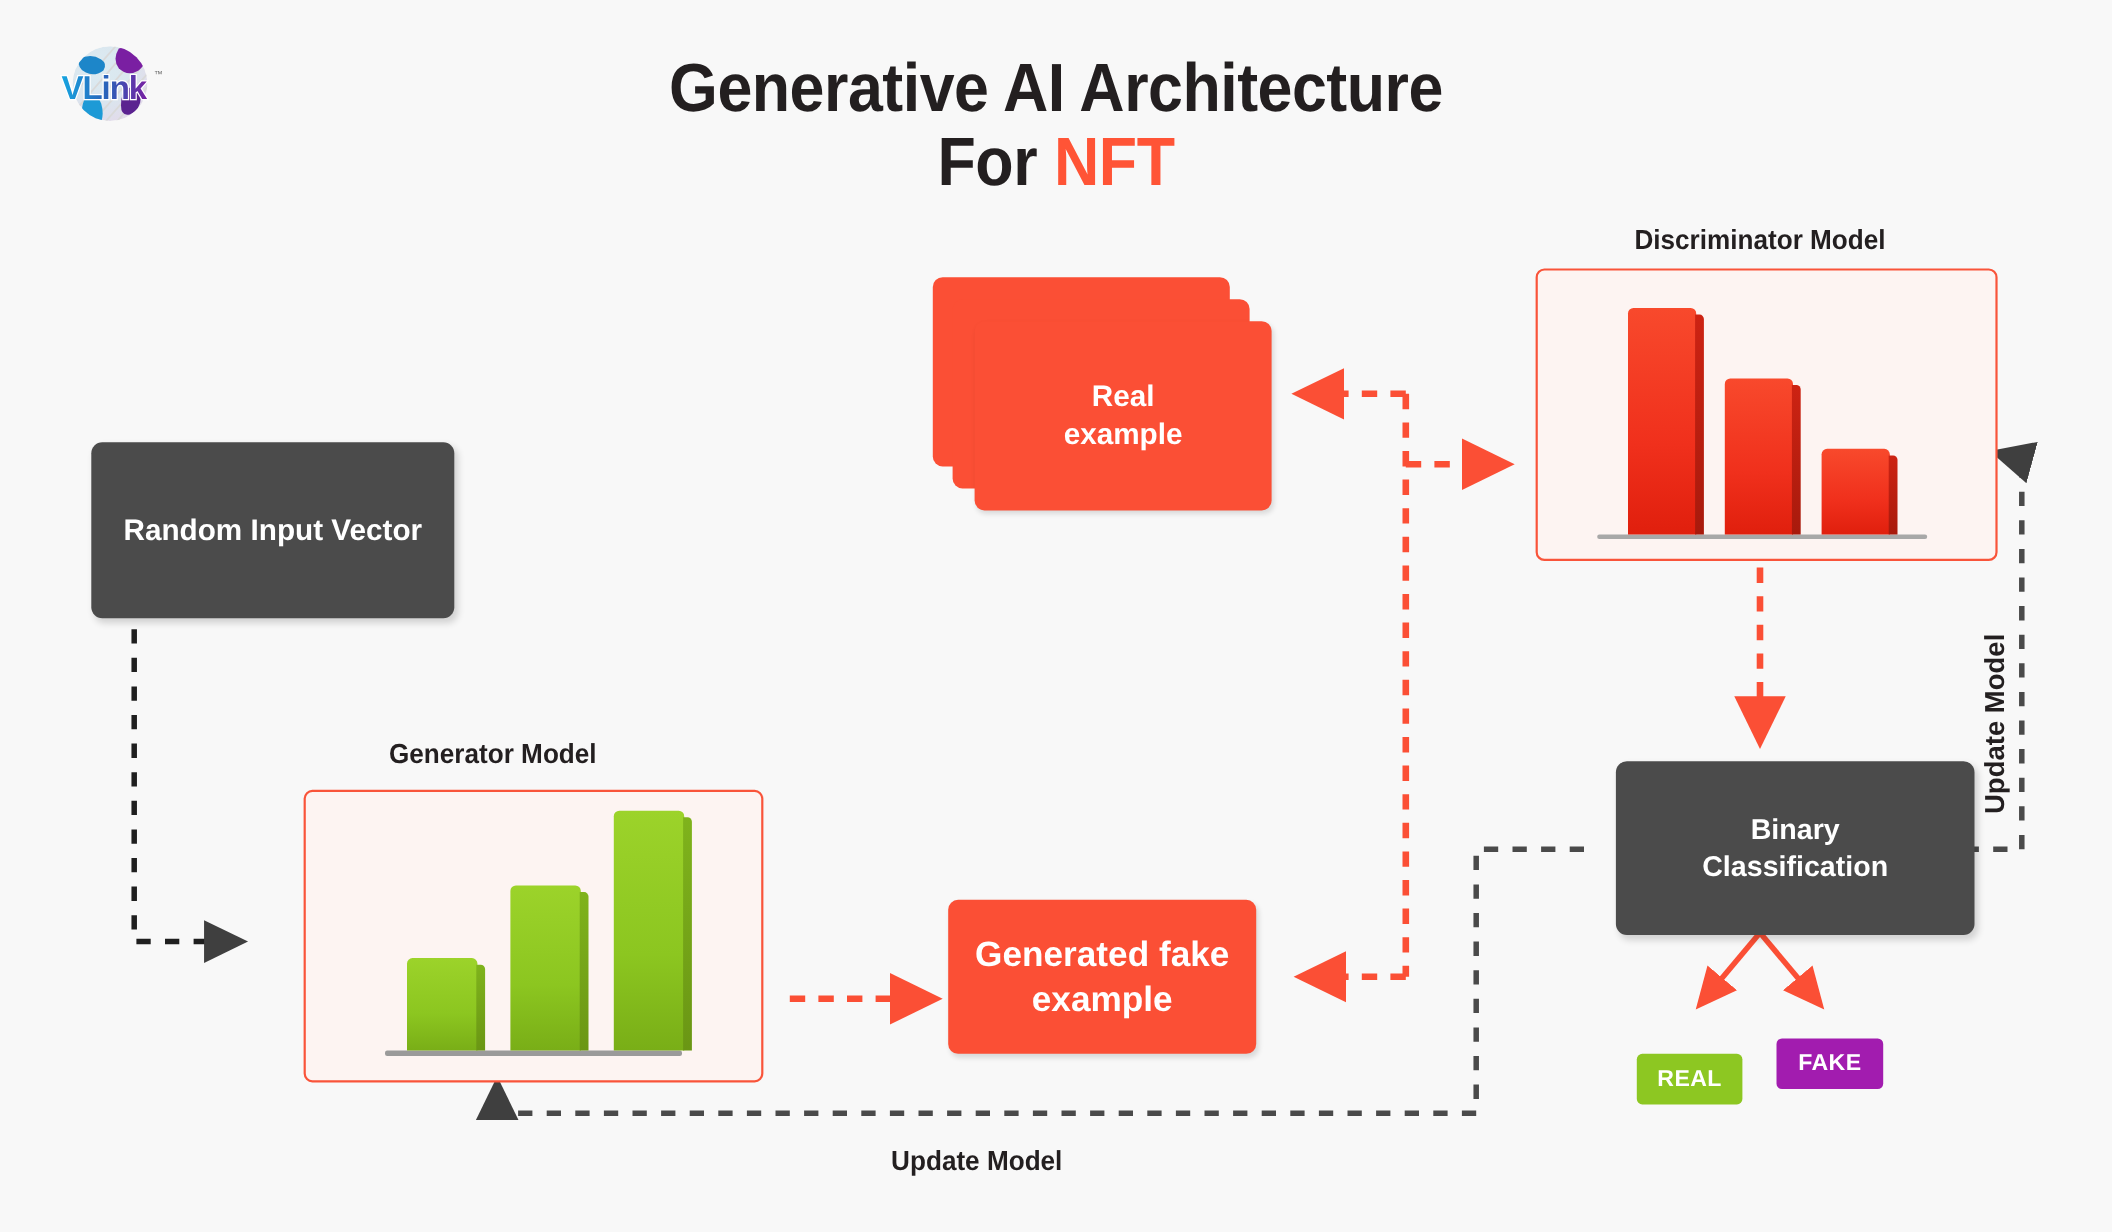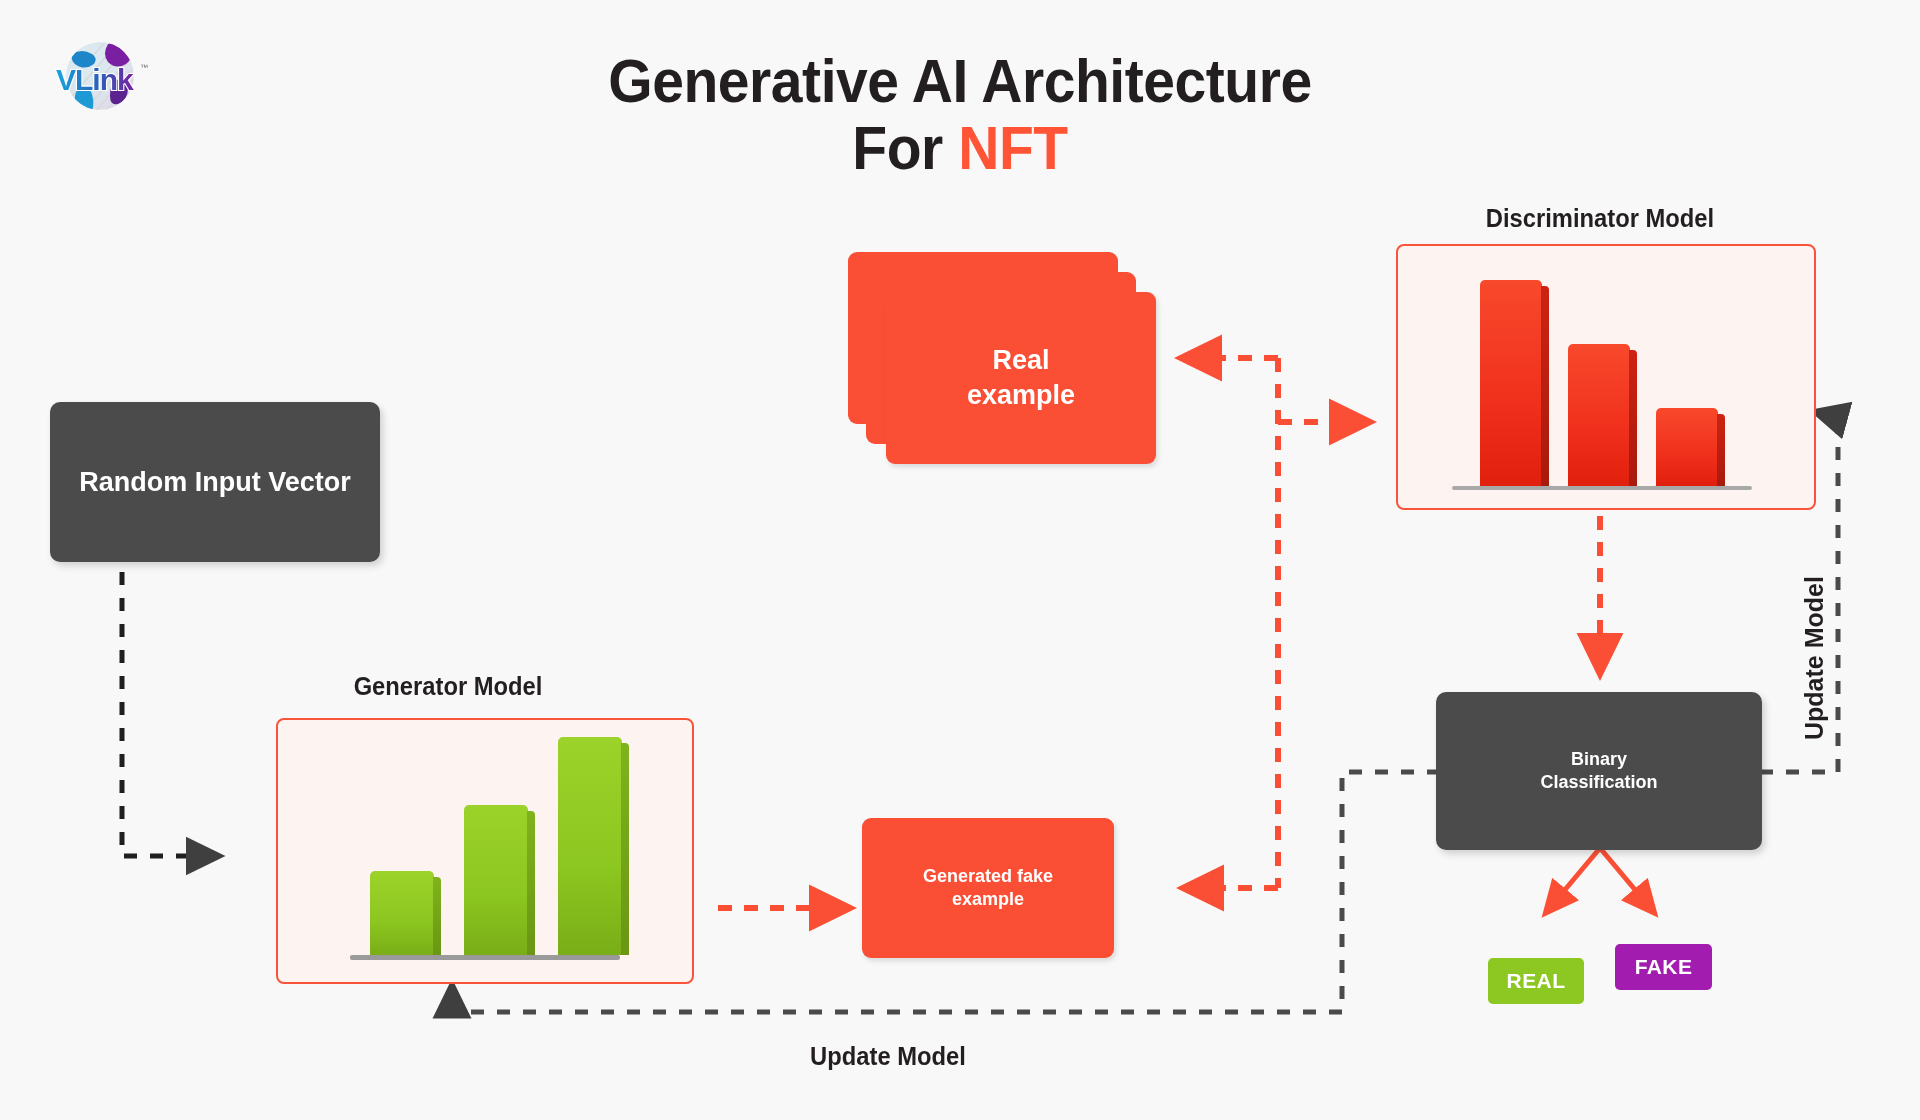--- a/index.html
+++ b/index.html
@@ -42,20 +42,21 @@
     background: #4b4b4b;
     border-radius: 10px;
     color: #ffffff;
     font-weight: bold;
     display: flex;
     align-items: center;
     justify-content: center;
     text-align: center;
     line-height: 1.28;
     box-shadow: 3px 4px 7px rgba(0,0,0,0.16);
+    margin-left: 33px;
   }
 
   
   .red-card {
     position: absolute;
     background: #fb4f35;
     border-radius: 9px;
     color: #ffffff;
     font-weight: bold;
     display: flex;
@@ -285,28 +286,28 @@
     <div class="red-card" style="left:848px; top:252px; width:270px; height:172px;"></div>
     <div class="red-card" style="left:866px; top:272px; width:270px; height:172px;"></div>
     <div class="red-card card-shadow" style="left:886px; top:292px; width:270px; height:172px; font-size:27px;">
       <div>
         <div>Real</div>
         <div>example</div>
       </div>
     </div>
   </div>
 
-  <div class="red-card card-shadow" style="left:862px; top:818px; width:252px; height:140px; font-size:18px;">
+  <div class="red-card card-shadow" style="left:862px; top:818px; width:280px; height:140px; font-size:32px;">
     <div>
       <div>Generated fake</div>
       <div>example</div>
     </div>
   </div>
 
-  <div class="dark-box" style="left:1436px; top:692px; width:326px; height:158px; font-size:18px;">
+  <div class="dark-box" style="left:1436px; top:692px; width:326px; height:158px; font-size:26px;">
     <div>
       <div>Binary</div>
       <div>Classification</div>
     </div>
   </div>
 
   <div class="badge" style="left:1488px; top:958px; width:96px; height:46px; background:#8dc722;">
     <span>REAL</span>
   </div>
   <div class="badge" style="left:1615px; top:944px; width:97px; height:46px; background:#a21caf;">

